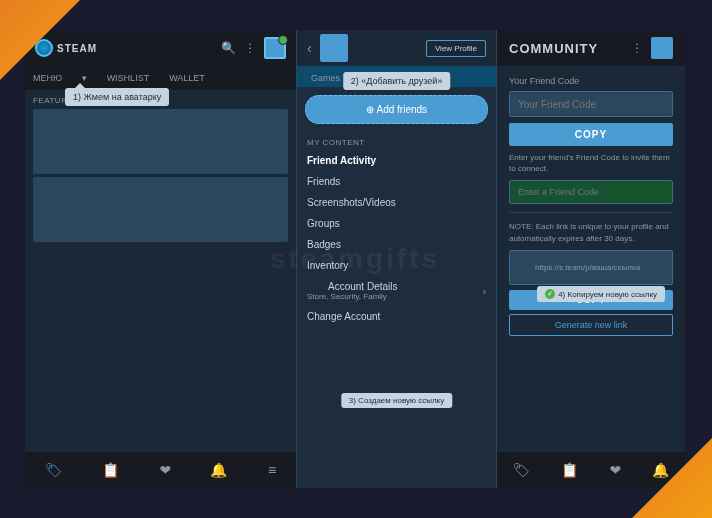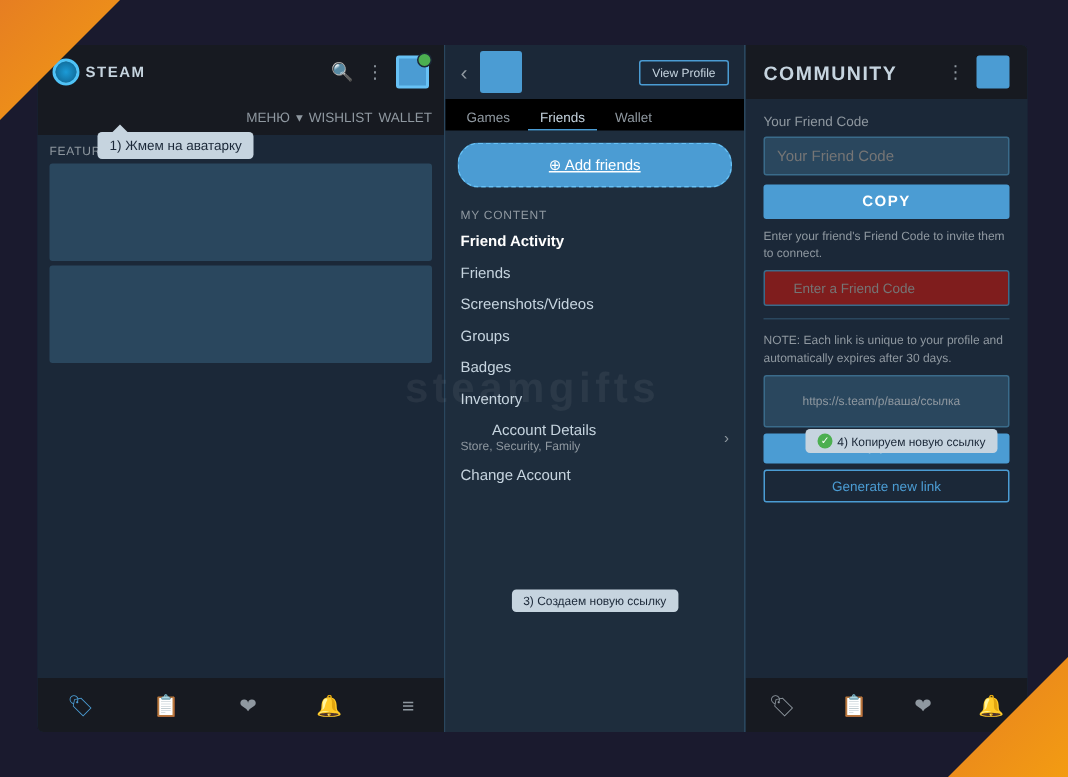--- a/index.html
+++ b/index.html
@@ -110,24 +110,23 @@
       width: 8px; height: 8px;
       background: #4caf50;
       border-radius: 50%;
       border: 1px solid #1b2838;
     }
 
     .steam-nav {
       background: #171a21;
       padding: 4px 8px;
       display: flex;
-      gap: 4px;
+      gap: 20px;
       height: 24px;
       align-items: center;
-      justify-content: flex-end;
     }
 
     .nav-item {
       color: #8f98a0;
       font-size: 9px;
       cursor: pointer;
       text-transform: uppercase;
     }
 
     .tooltip-bubble {
@@ -248,21 +247,21 @@
       position: absolute;
       top: 42px;
       left: 50%;
       transform: translateX(-50%);
       white-space: nowrap;
       z-index: 20;
     }
 
     .friend-tabs {
       display: flex;
-      background: #000000;
+      background: #0c4a6e;
       padding: 4px 6px 0;
       gap: 4px;
     }
 
     .friend-tab {
       color: #8f98a0;
       font-size: 9px;
       padding: 3px 8px;
       cursor: pointer;
       border-bottom: 1px solid transparent;
@@ -279,21 +278,20 @@
       border: 1px dashed #67c1f5;
       color: white;
       padding: 8px;
       border-radius: 14px;
       font-size: 10px;
       cursor: pointer;
       display: flex;
       align-items: center;
       justify-content: center;
       gap: 5px;
-      text-decoration: underline;
     }
 
     .my-content-label {
       color: #8f98a0;
       font-size: 8px;
       padding: 6px 10px 3px;
       letter-spacing: 0.5px;
     }
 
     .content-menu-item {
@@ -426,24 +424,24 @@
 
     .invite-description {
       color: #8f98a0;
       font-size: 8px;
       line-height: 1.4;
       margin-bottom: 6px;
     }
 
     .friend-code-entry {
       width: 100%;
-      background: #7f1d1d;
+      background: #14532d;
       border: 1px solid #3a6b8a;
       color: #8f98a0;
-      padding: 5px 19px;
+      padding: 5px 8px;
       font-size: 9px;
       border-radius: 2px;
       height: 24px;
     }
 
     .divider {
       height: 1px;
       background: #2a475e;
       margin: 8px 0;
     }
@@ -600,20 +598,21 @@
     </div>
   </div>
 
   <div class="middle-panel" style="position:relative;">
     <div class="friend-overlay-header">
       <span class="back-arrow">‹</span>
       <div class="friend-avatar"></div>
       <button class="view-profile-btn">View Profile</button>
     </div>
 
+    <div class="add-friends-tooltip">2) «Добавить друзей»</div>
 
     <div class="friend-tabs">
       <span class="friend-tab">Games</span>
       <span class="friend-tab active">Friends</span>
       <span class="friend-tab">Wallet</span>
     </div>
 
     <button class="add-friends-btn">⊕  Add friends</button>
 
     <div class="my-content-label">MY CONTENT</div>

